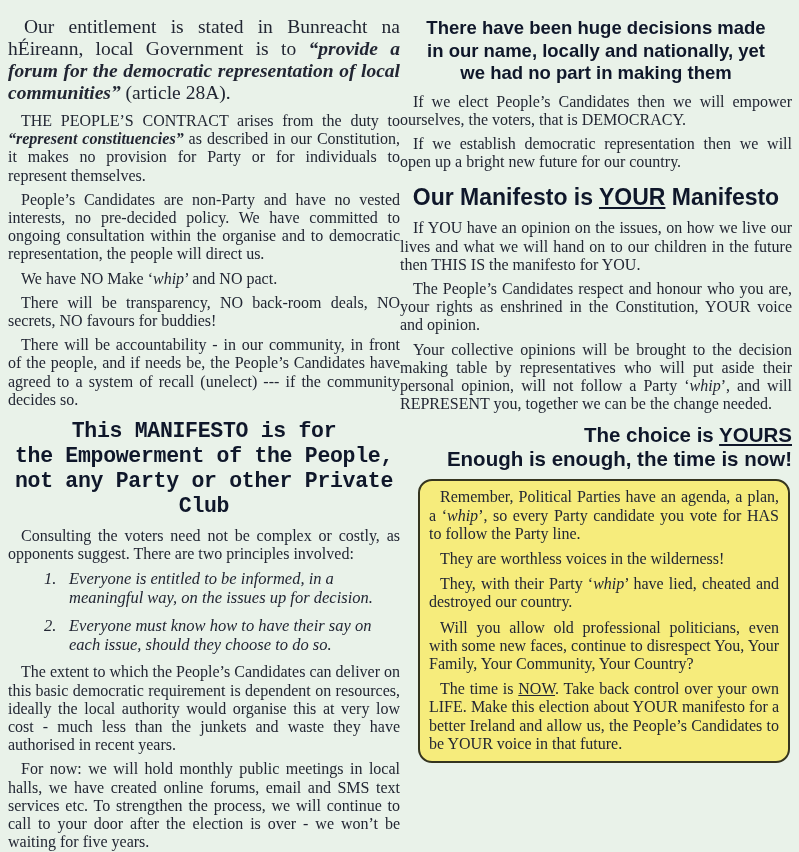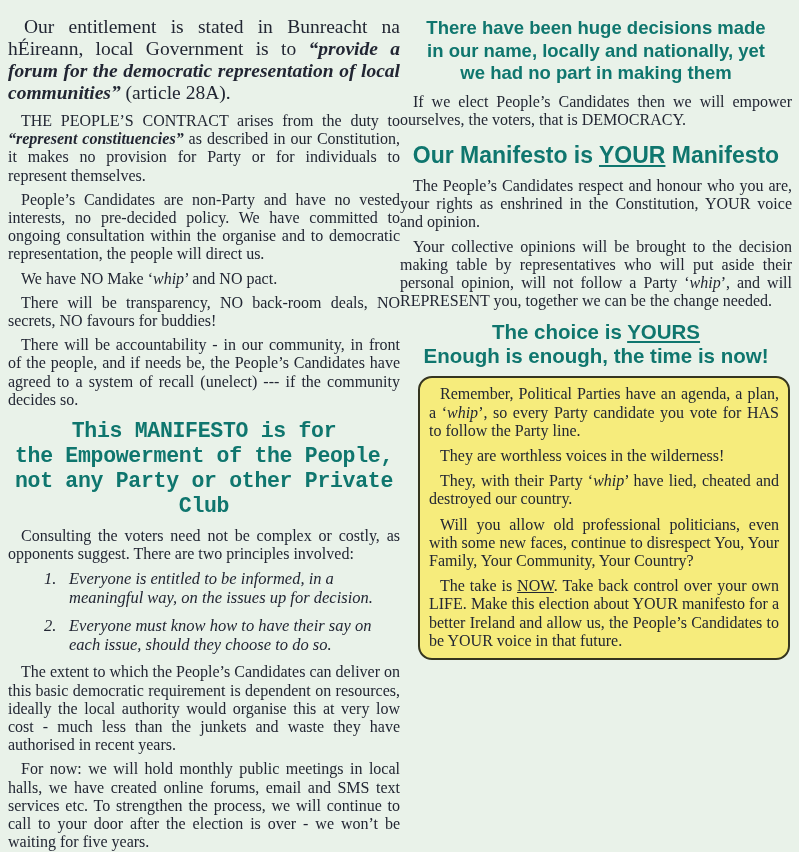--- a/index.html
+++ b/index.html
@@ -24,28 +24,28 @@
     margin:0 0 6px 0;
   }
   .lead{
     font-size:19.5px;line-height:22px;
     text-indent:16px;
     margin-bottom:8px;
   }
   .h{
     font-family:"Liberation Sans",sans-serif;
     font-weight:bold;
-    color:#0f766e;
+    color:#0f172a;
     text-align:center;
     text-indent:0;
   }
   .h-empower{font-size:21.5px;line-height:25px;letter-spacing:-0.3px;margin:10px 0 8px 0;font-family:Liberation Mono, monospace;}
   .h-decisions{font-size:18.5px;line-height:22.5px;margin:1px 0 8px 0;}
   .h-manifesto{font-size:23px;line-height:27px;margin:13px 0 8px 0;}
-  .h-choice{font-size:20.5px;line-height:24px;margin:10px 0 8px 0;}
+  .h-choice{font-size:20.5px;line-height:24px;margin:10px 0 8px 0;text-align:right;}
   .list-item{
     display:flex;
     margin:2px 6px 9px 36px;
     font-family:"Liberation Serif",serif;
     font-style:italic;
     font-size:16.5px;line-height:19px;
     color:#222633;
   }
   .list-num{flex:none;width:25px;}
   .list-text{flex:1;font-style:italic;}
@@ -81,26 +81,28 @@
       <span class="list-text"><span>Everyone must know how to have their say on each issue, should they choose to do so.</span></span>
     </div>
     <p class="body"><span>The extent to which the People’s Candidates can deliver on this basic democratic requirement is dependent on resources, ideally the local authority would organise this at very low cost - much less than the junkets and waste they have authorised in recent years.</span></p>
     <p class="body"><span>For now: we will hold monthly public meetings in local halls, we have created online forums, email and SMS text services etc.  To strengthen the process, we will continue to call to your door after the election is over - we won’t be waiting for five years.</span></p>
     <p class="body"><span>The People’s Candidates need YOUR support for this.</span></p>
   </div>
 
   <div class="col">
     <h2 class="h h-decisions"><span>There have been huge decisions made</span><br><span>in our name, locally and nationally, yet</span><br><span>we had no part in making them</span></h2>
     <p class="body"><span>If we elect People’s Candidates then we will empower ourselves, the voters, that is DEMOCRACY.</span></p>
+    <p class="body"><span>If we establish democratic representation then we will open up a bright new future for our country.</span></p>
     <h2 class="h h-manifesto"><span>Our Manifesto is </span><span style="text-decoration: underline;">YOUR</span><span> Manifesto</span></h2>
+    <p class="body"><span>If YOU have an opinion on the issues, on how we live our lives and what we will hand on to our children in the future then THIS IS the manifesto for YOU.</span></p>
     <p class="body"><span>The People’s Candidates respect and honour who you are, your rights as enshrined in the Constitution, YOUR voice and opinion.</span></p>
     <p class="body"><span>Your collective opinions will be brought to the decision making table by representatives who will put aside their personal opinion, will not follow a Party ‘</span><span style="font-style: italic;">whip</span><span>’, and will REPRESENT you, together we can be the change needed.</span></p>
     <h2 class="h h-choice"><span>The choice is </span><span style="text-decoration: underline;">YOURS</span><br><span>Enough is enough, the time is now!</span></h2>
     <div class="callout">
       <p class="body"><span>Remember, Political Parties have an agenda, a plan, a ‘</span><span style="font-style: italic;">whip</span><span>’, so every Party candidate you vote for HAS to follow the Party line.</span></p>
       <p class="body"><span>They are worthless voices in the wilderness!</span></p>
       <p class="body"><span>They, with their Party ‘</span><span style="font-style: italic;">whip</span><span>’ have lied, cheated and destroyed our country.</span></p>
       <p class="body"><span>Will you allow old professional politicians, even with some new faces, continue to disrespect You, Your Family, Your Community, Your Country?</span></p>
-      <p class="body"><span>The take is </span><span style="text-decoration: underline;">NOW</span><span>. Take back control over your own LIFE. Make this election about YOUR manifesto for a better Ireland and allow us, the People’s Candidates to be YOUR voice in that future.</span></p>
+      <p class="body"><span>The time is </span><span style="text-decoration: underline;">NOW</span><span>. Take back control over your own LIFE. Make this election about YOUR manifesto for a better Ireland and allow us, the People’s Candidates to be YOUR voice in that future.</span></p>
     </div>
   </div>
 
 </div>
 
 </body></html>

